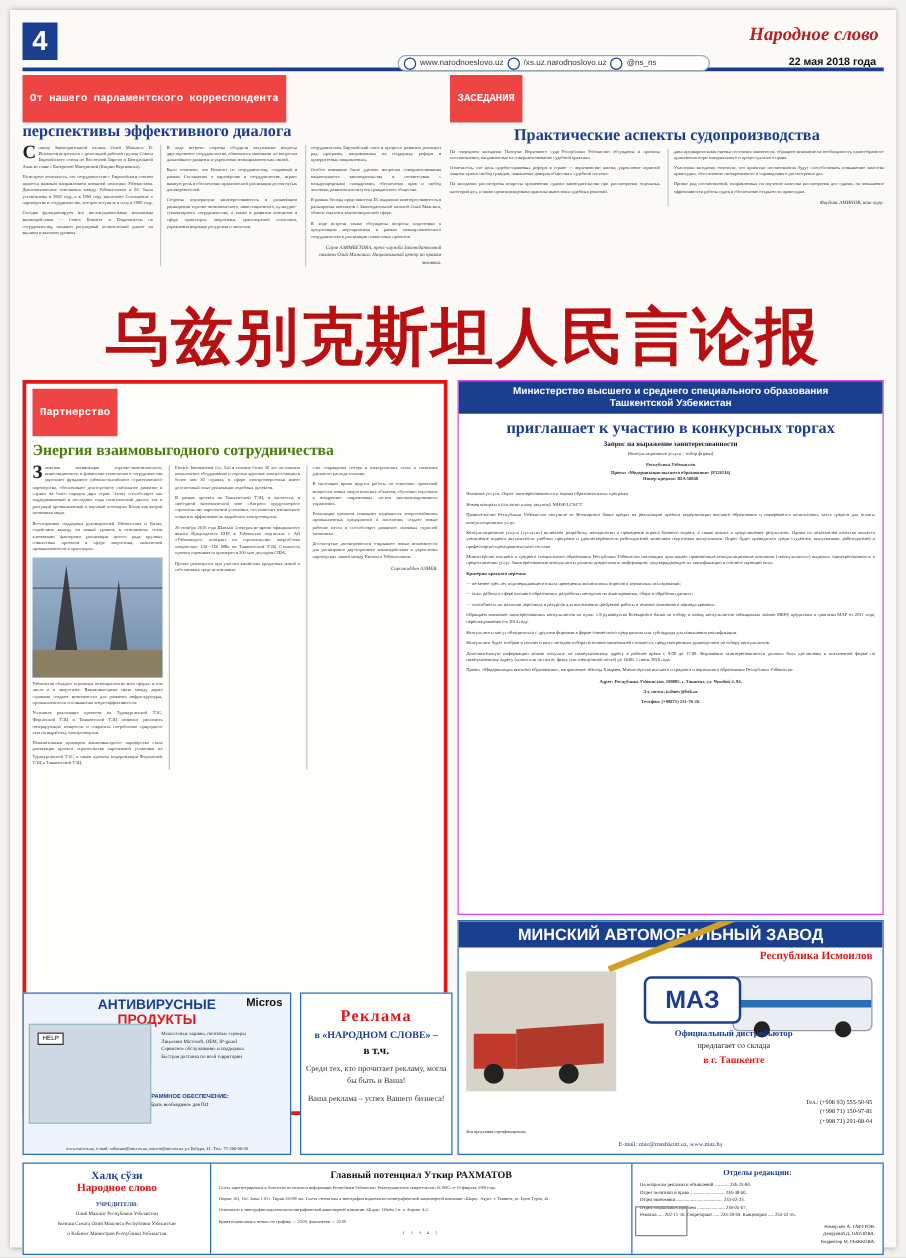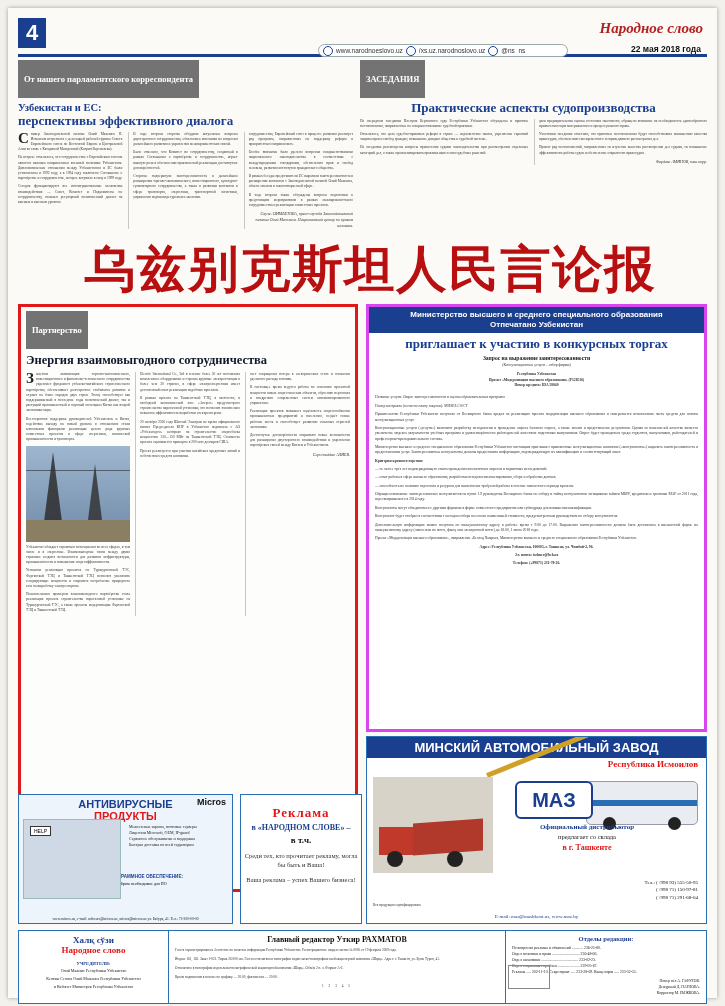--- a/index.html
+++ b/index.html
@@ -9,51 +9,51 @@
   
   .masthead{position:absolute;left:10px;top:10px;width:689px;height:36px;border-bottom:3px solid #1b3f8f;}
   .pagenum{position:absolute;left:0;top:0;width:28px;height:30px;background:#1b3f8f;color:#fff;font-weight:bold;font-size:22px;text-align:center;line-height:30px;font-family:"Liberation Sans",sans-serif;}
   .section-title{position:absolute;left:38px;top:2px;font-size:21px;letter-spacing:2px;color:#1b3f8f;font-weight:bold;font-family:"Liberation Serif",serif;}
   .brand{position:absolute;right:4px;top:2px;font-size:15px;color:#b32222;font-style:italic;font-weight:bold;}
   .urlbar{position:absolute;left:300px;top:26px;width:250px;height:13px;border:1px solid #9aa;border-radius:7px;background:#fff;font-size:6.5px;color:#333;font-family:"Liberation Sans",sans-serif;display:flex;align-items:center;gap:3px;padding:0 4px;box-sizing:border-box;}
   .globe{width:8px;height:8px;border-radius:50%;border:1px solid #1b3f8f;display:inline-block;}
   .urlbar .u{white-space:nowrap;overflow:hidden;}
   .dateline{position:absolute;right:6px;top:26px;font-size:8.5px;color:#111;font-weight:bold;font-family:"Liberation Sans",sans-serif;}
   
-  .ribbon{background:#737373;color:#fff;font-size:8.5px;font-weight:bold;padding:14px 6px;display:inline-block;font-family:Liberation Serif, serif;}
+  .ribbon{background:#ef4444;color:#fff;font-size:8.5px;font-weight:bold;padding:14px 6px;display:inline-block;font-family:Liberation Mono, monospace;}
   .headline{color:#1b3f8f;font-weight:bold;line-height:1.05;}
   .body-txt{font-size:3.6px;line-height:1.45;color:#3a3a3a;text-align:justify;}
   .body-txt p{margin:0 0 3px 0;}
   .colrule{border-left:1px solid #c7c7c7;}
   
   .art1{position:absolute;left:10px;top:52px;width:335px;}
   .art1 .hl1{font-size:10.5px;margin:4px 0 1px 0;}
   .art1 .hl2{font-size:13px;margin:0 0 4px 0;}
   .cols3{display:flex;gap:6px;}
   .cols3 .c{width:106px;}
   .drop{float:left;font-size:15px;line-height:11px;font-weight:bold;padding:1px 2px 0 0;color:#222;}
   .sign{font-size:4px;text-align:right;font-style:italic;color:#333;margin-top:2px;}
   
   .art2{position:absolute;left:352px;top:52px;width:347px;}
   .art2 .hl2{font-size:13px;text-align:center;margin:3px 0 4px 0;}
   .cols2 {display:flex;gap:6px;}
   .cols2 .c{width:170px;}
   
   .partner{position:absolute;left:10px;top:296px;width:340px;height:588px;border:3px solid #e01818;box-sizing:border-box;background:#fdfdfb;}
   .partner .inner{padding:4px 5px;}
-  .phl{color:#0f172a;font-weight:bold;font-size:12.5px;margin:4px 0 4px 0;}
+  .phl{color:#4d7c0f;font-weight:bold;font-size:12.5px;margin:4px 0 4px 0;}
   .pcols{display:flex;gap:5px;}
   .pcols .c{width:104px;}
   .photo{width:104px;height:96px;background:linear-gradient(#9fb6cf,#6f8aa8);position:relative;overflow:hidden;margin:2px 0 3px 0;}
   .photo .tower{position:absolute;left:18px;top:6px;width:0;height:0;border-left:9px solid transparent;border-right:9px solid transparent;border-bottom:70px solid #2e2e2e;opacity:.85;}
   .photo .tower2{position:absolute;left:62px;top:18px;width:0;height:0;border-left:7px solid transparent;border-right:7px solid transparent;border-bottom:56px solid #2e2e2e;opacity:.8;}
   .photo .ground{position:absolute;left:0;bottom:0;width:100%;height:22px;background:#8a7f63;}
   .photo .wire{position:absolute;left:0;top:24px;width:100%;height:1px;background:rgba(0,0,0,.45);}
   
-  .minbox{position:absolute;left:358px;top:296px;width:341px;height:428px;border:3px solid #d946ef;box-sizing:border-box;background:#fff;}
+  .minbox{position:absolute;left:358px;top:296px;width:341px;height:428px;border:1px solid #d946ef;box-sizing:border-box;background:#fff;}
   .minhead{background:#1b3f8f;color:#fff;text-align:center;font-size:8px;font-weight:bold;padding:3px 2px;font-family:"Liberation Sans",sans-serif;line-height:1.25;}
   .mintxt{padding:4px 6px;font-size:3.7px;line-height:1.45;text-align:justify;color:#333;}
   .mintxt p{margin:0 0 3px 0;}
   .ctr{text-align:center;}
   .b{font-weight:bold;}
   .minsub{text-align:center;font-size:13px;font-weight:bold;color:#1b3f8f;margin:3px 0;}
   .minsub2{text-align:center;font-size:5.6px;font-weight:bold;color:#222;margin:2px 0;}
   
   .adAnti{position:absolute;left:10px;top:786px;width:215px;height:130px;border:1px solid #2a6fb5;background:#eef4fb;box-sizing:border-box;overflow:hidden;}
   .adAnti .t1{color:#1b3f8f;font-weight:bold;font-size:11px;text-align:center;margin-top:3px;font-family:"Liberation Sans",sans-serif;}
@@ -121,21 +121,20 @@
       <span class="globe"></span>
       <span class="u">/xs.uz.narodnoslovo.uz</span>
       <span class="globe"></span>
       <span class="u">@ns_ns</span>
     </div>
     <div class="dateline">22 мая 2018 года</div>
   </div>
 
   <div class="art1">
     <span class="ribbon">От нашего парламентского корреспондента</span>
-    <div class="headline hl1">Узбекистан и ЕС:</div>
     <div class="headline hl2">перспективы эффективного диалога</div>
     <div class="cols3">
       <div class="c body-txt">
         <p><span class="drop">С</span><span>пикер Законодательной палаты Олий Мажлиса Н. Исмоилов встретился с делегацией рабочей группы Совета Европейского союза по Восточной Европе и Центральной Азии во главе с Катериной Матерновой (Катрин Вергиевски).</span></p>
         <p>На встрече отмечалось, что сотрудничество с Европейским союзом является важным направлением внешней политики Узбекистана. Дипломатические отношения между Узбекистаном и ЕС были установлены в 1992 году, а в 1994 году заключено Соглашение о партнёрстве и сотрудничестве, которое вступило в силу в 1999 году.</p>
         <p>Сегодня функционируют все институциональные механизмы взаимодействия — Совет, Комитет и Подкомитеты по сотрудничеству, налажен регулярный политический диалог на высшем и высоком уровнях.</p>
       </div>
       <div class="c body-txt colrule" style="padding-left:4px">
         <p>В ходе встречи стороны обсудили актуальные вопросы двустороннего сотрудничества, обменялись мнениями по вопросам дальнейшего развития и укрепления межпарламентских связей.</p>
         <p>Было отмечено, что Комитет по сотрудничеству, созданный в рамках Соглашения о партнёрстве и сотрудничестве, играет важную роль в обеспечении практической реализации достигнутых договорённостей.</p>
@@ -202,21 +201,21 @@
           <p>Достигнутые договорённости открывают новые возможности для расширения двустороннего взаимодействия и укрепления партнёрских связей между Китаем и Узбекистаном.</p>
           <div class="sign">Сирожиддин АЛИЕВ.</div>
         </div>
       </div>
     </div>
   </div>
 
   <div class="minbox">
     <div class="minhead">
       <div>Министерство высшего и среднего специального образования</div>
-      <div>Отпечатано Узбекистан</div>
+      <div>Ташкентской Узбекистан</div>
     </div>
     <div class="minsub">приглашает к участию в конкурсных торгах</div>
     <div class="minsub2">Запрос на выражение заинтересованности</div>
     <div class="mintxt ctr" style="padding-top:0">(Консультационные услуги – отбор фирмы)</div>
     <div class="mintxt ctr b" style="padding:0">Республика Узбекистан</div>
     <div class="mintxt ctr b" style="padding:0">Проект «Модернизация высшего образования» (P128516)</div>
     <div class="mintxt ctr b" style="padding:0 0 3px 0">Номер кредита: IDA 58040</div>
     <div class="mintxt">
       <p>Название услуги: Опрос заинтересованности и оценка образовательных программ</p>
       <p>Номер контракта (согласно плану закупок): MHSP/LCS/CT</p>
@@ -297,21 +296,21 @@
   <div class="footer">
     <div class="fl">
       <div class="l1">Халқ сўзи</div>
       <div class="l2">Народное слово</div>
       <div class="l3">УЧРЕДИТЕЛИ:</div>
       <div class="l4">Олий Мажлис Республики Узбекистан</div>
       <div class="l4">Кенгаш Сената Олий Мажлиса Республики Узбекистан</div>
       <div class="l4">и Кабинет Министров Республики Узбекистан</div>
     </div>
     <div class="fc">
-      <div class="ed">Главный редактор Уткир РАХМАТОВ</div>
+      <div class="ed">Главный потенциал Уткир РАХМАТОВ</div>
       <div class="fine">Газета зарегистрирована в Агентстве по печати и информации Республики Узбекистан. Регистрационное свидетельство № 0005 от 19 февраля 2009 года.</div>
       <div class="fine">Индекс 161, 162. Заказ 1-021. Тираж 26 000 экз. Газета отпечатана в типографии издательско-полиграфической акционерной компании «Шарқ». Адрес: г. Ташкент, ул. Буюк Турон, 41.</div>
       <div class="fine">Отпечатано в типографии издательско-полиграфической акционерной компании «Шарқ». Объём 2 п. л. Формат А-2.</div>
       <div class="fine">Время подписания в печать: по графику — 20.00, фактически — 20.00.</div>
       <div class="fine" style="text-align:center;letter-spacing:2px">1 2 3 4 5</div>
       <div class="stamp"></div>
     </div>
     <div class="fr">
       <div class="h">Отделы редакции:</div>
       <div class="rows">

